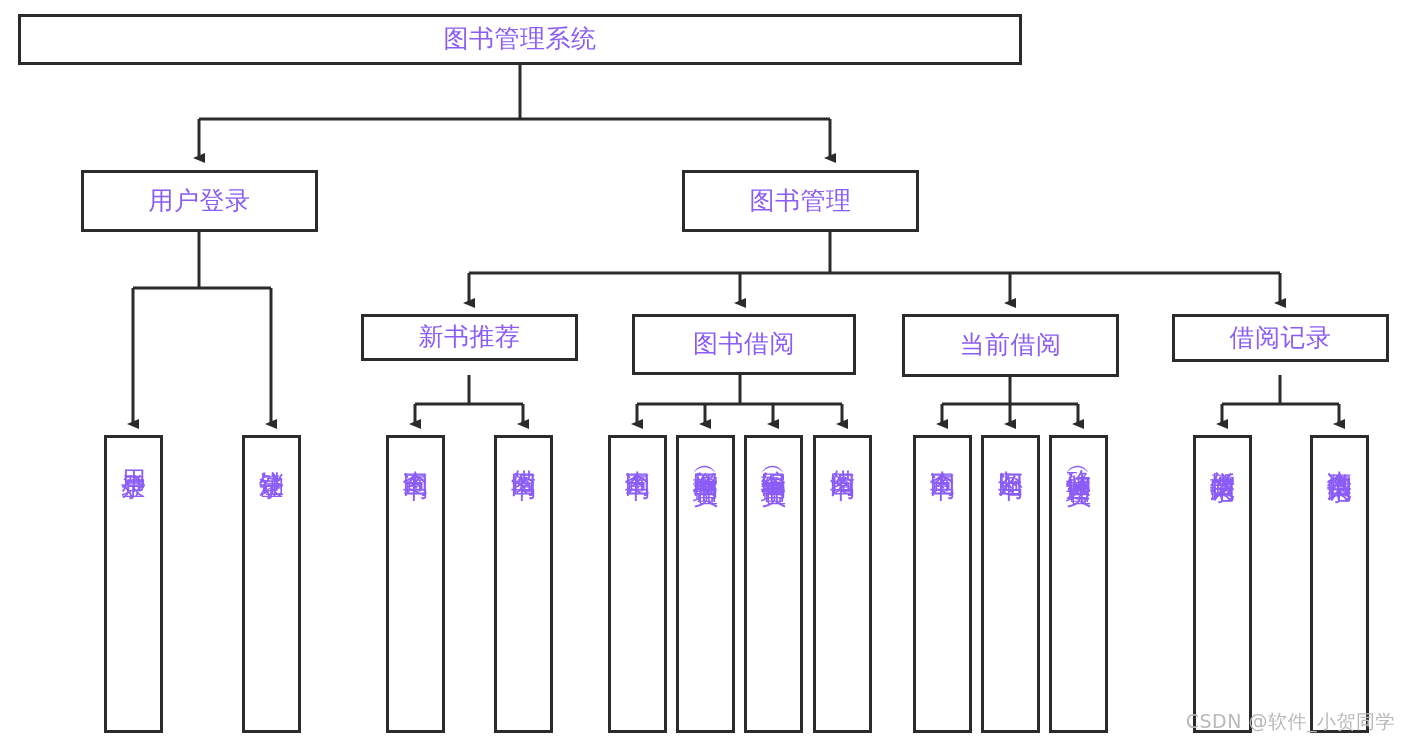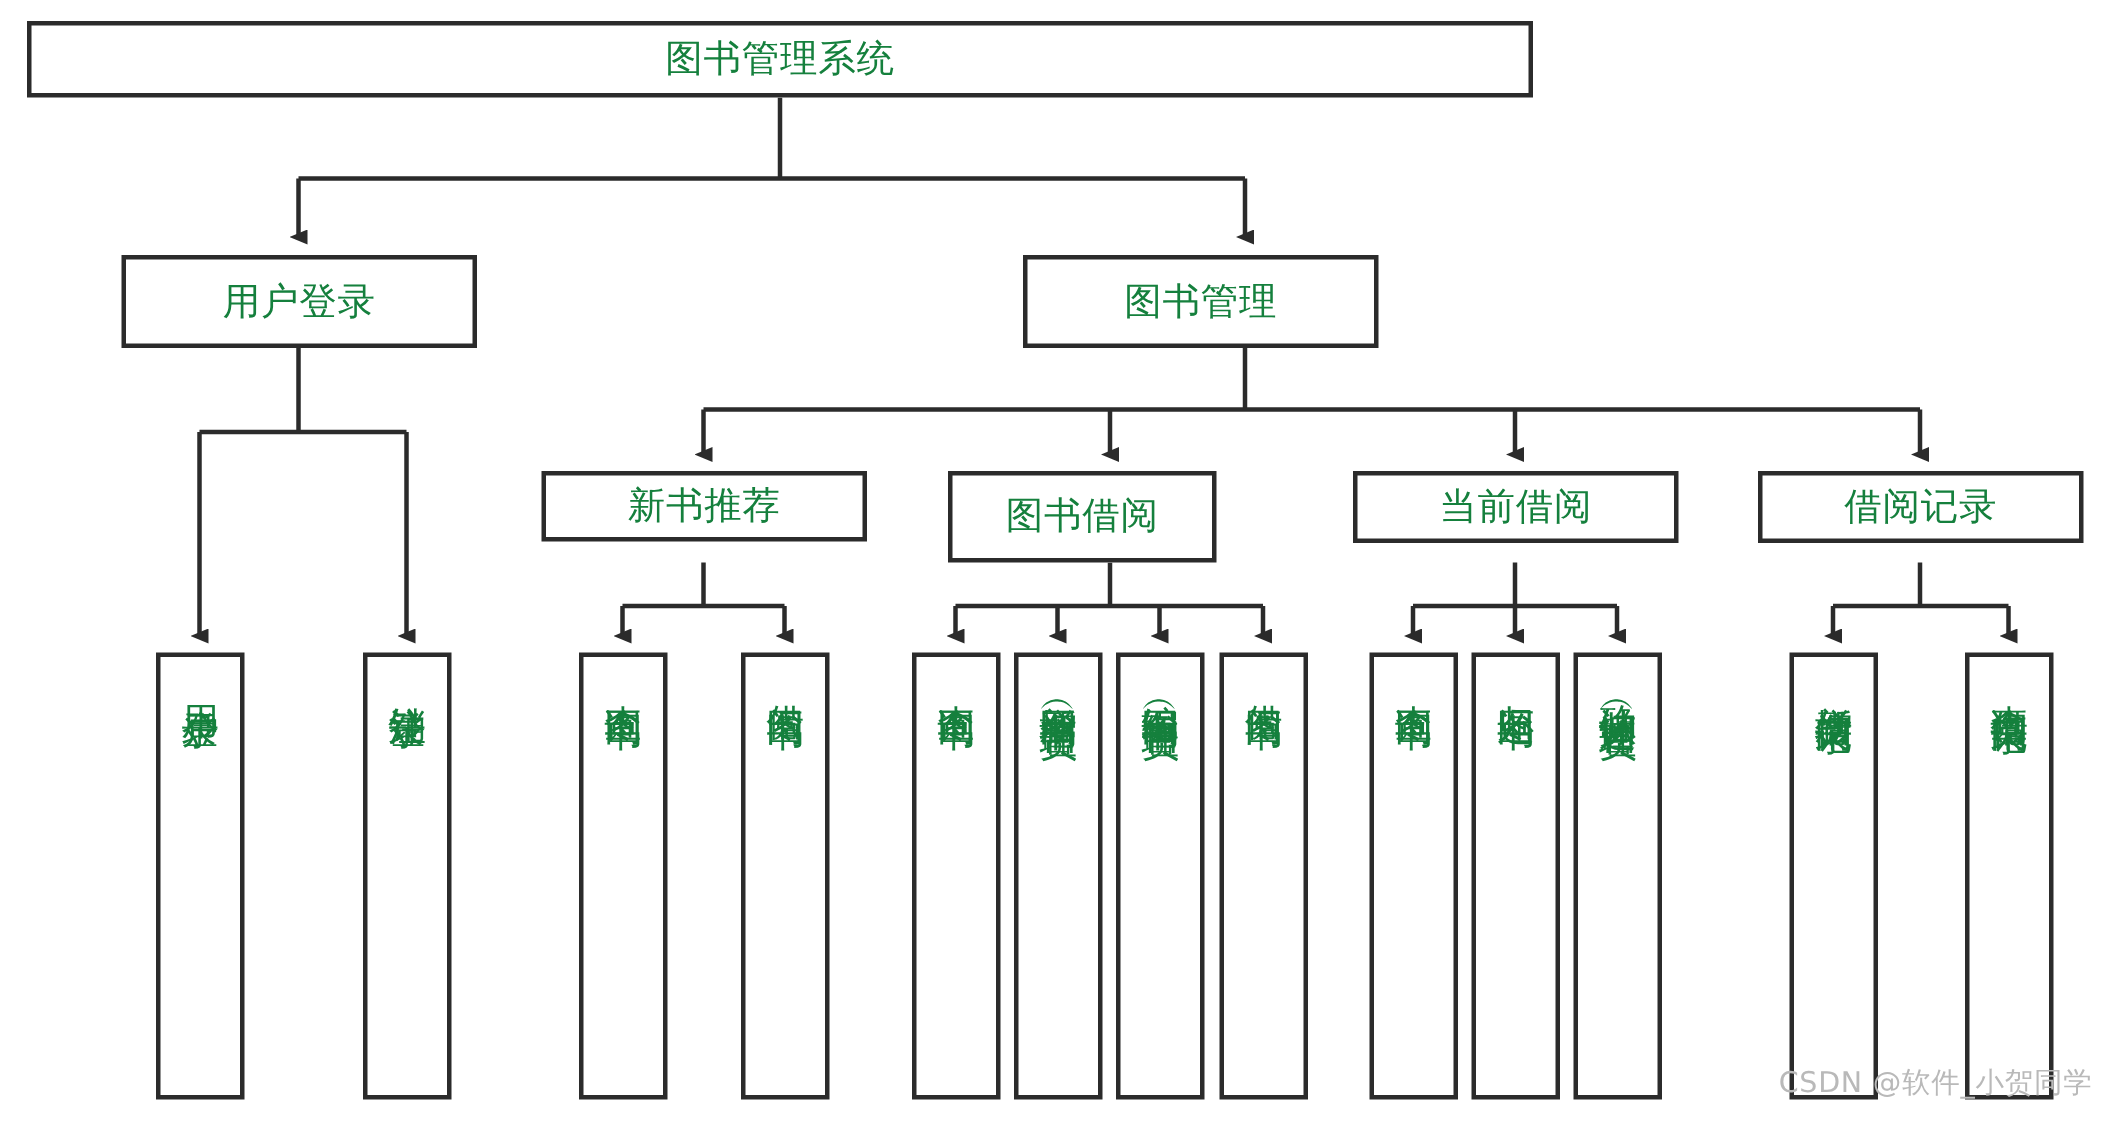--- a/index.html
+++ b/index.html
@@ -26,21 +26,21 @@
     pointer-events: none;
   }
   .node {
     position: absolute;
     box-sizing: border-box;
     border: 3px solid #2b2b2b;
     background: #ffffff;
     display: flex;
     align-items: center;
     justify-content: center;
-    color: #15803d;
+    color: #8b5cf6;
   }
   .node .label {
     display: block;
     text-align: center;
     line-height: 1.06;
     letter-spacing: 0.5px;
   }
   .node.horiz .label {
     writing-mode: horizontal-tb;
     font-size: 25px;
@@ -134,24 +134,24 @@
   <div class="node horiz" style="left:81px; top:170px; width:237px; height:62px;">
     <span class="label">用户登录</span>
   </div>
   <div class="node horiz" style="left:682px; top:170px; width:237px; height:62px;">
     <span class="label">图书管理</span>
   </div>
 
   <div class="node horiz" style="left:361px; top:314px; width:217px; height:47px;">
     <span class="label">新书推荐</span>
   </div>
-  <div class="node horiz" style="left:632px; top:314px; width:179px; height:61px;">
+  <div class="node horiz" style="left:632px; top:314px; width:224px; height:61px;">
     <span class="label">图书借阅</span>
   </div>
-  <div class="node horiz" style="left:902px; top:314px; width:217px; height:48px;">
+  <div class="node horiz" style="left:902px; top:314px; width:217px; height:63px;">
     <span class="label">当前借阅</span>
   </div>
   <div class="node horiz" style="left:1172px; top:314px; width:217px; height:48px;">
     <span class="label">借阅记录</span>
   </div>
 
   <div class="node vert" style="left:104px; top:435px; width:59px; height:298px;">
     <span class="label">用户登录</span>
   </div>
   <div class="node vert" style="left:242px; top:435px; width:59px; height:298px;">

